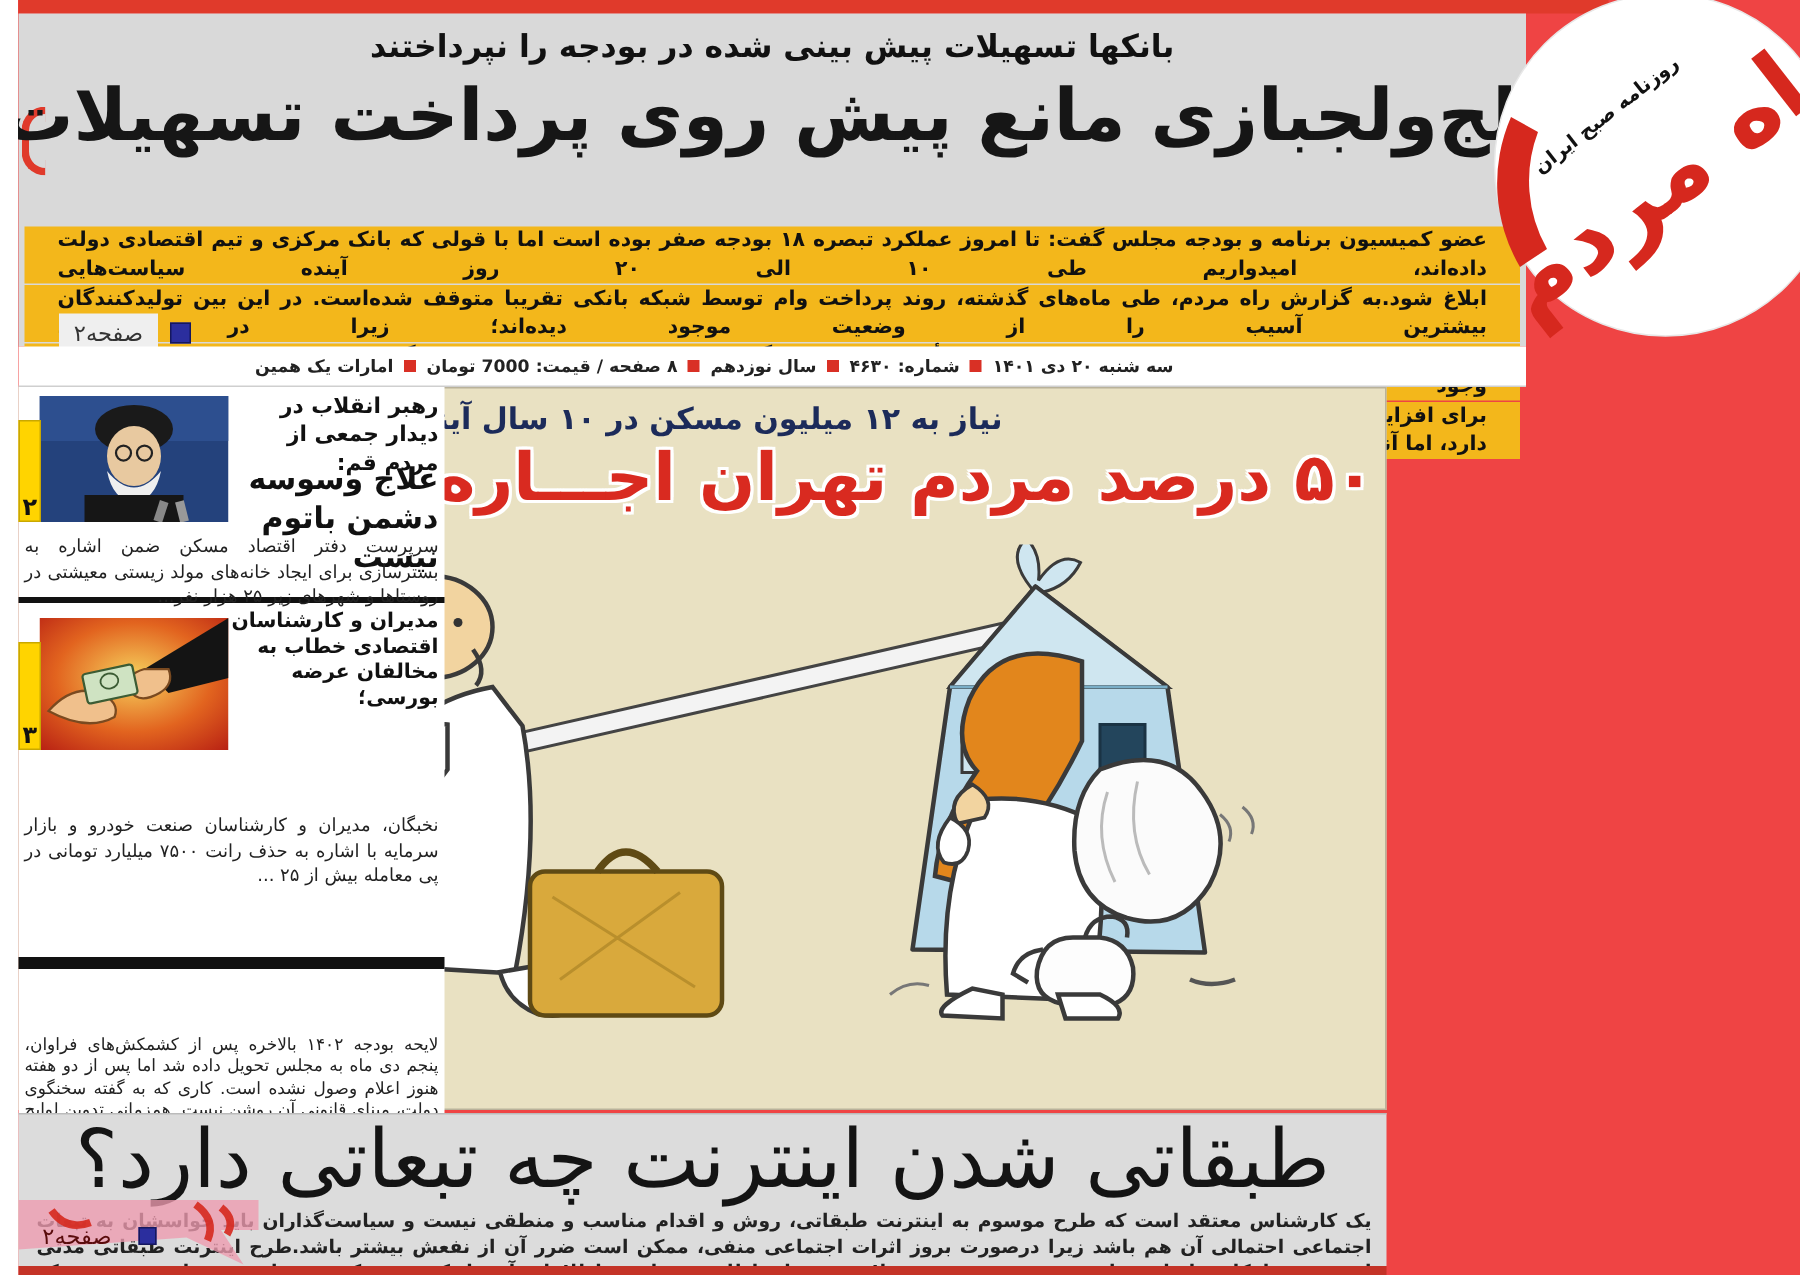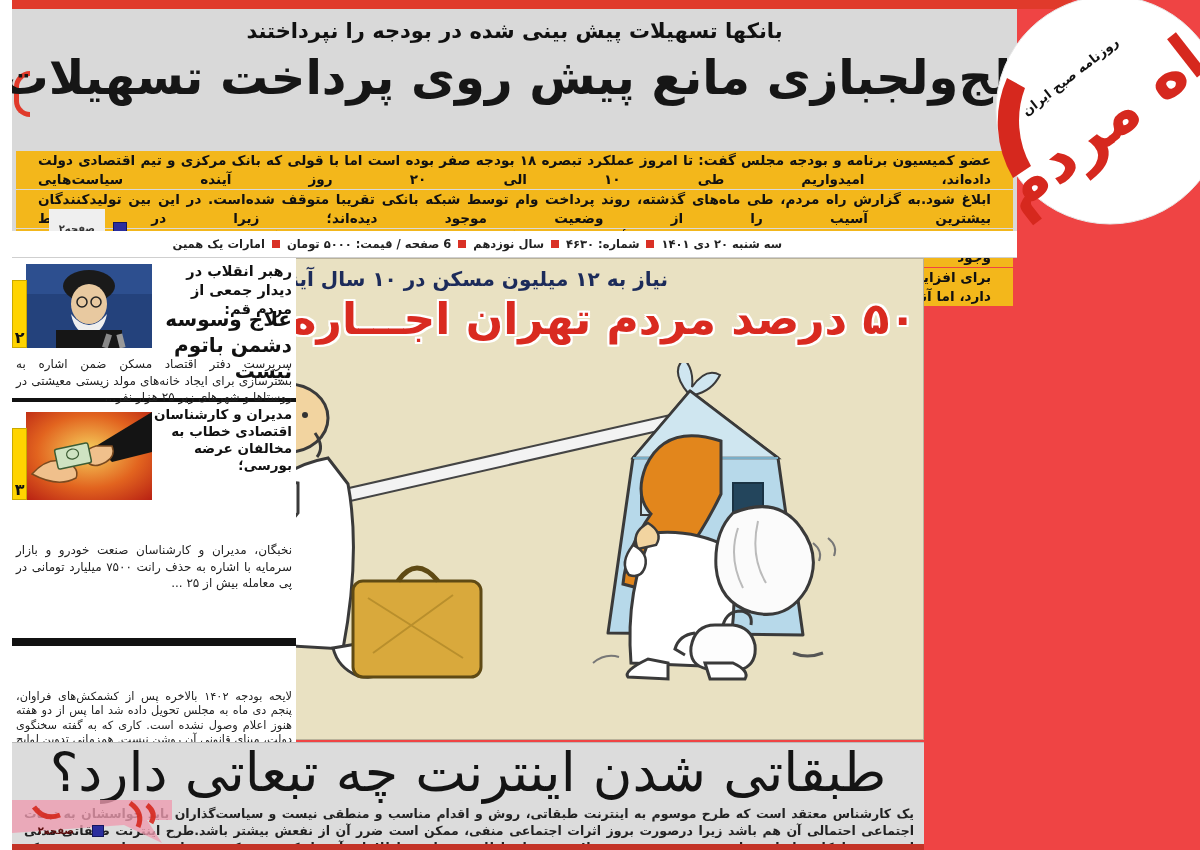--- a/index.html
+++ b/index.html
@@ -12,21 +12,21 @@
   
   .masthead{position:absolute;top:9px;right:195px;left:0;height:222px;background:#d9d9d9;}
   .mast-kicker{position:absolute;top:10px;right:0;left:0;text-align:center;font-size:21px;font-weight:800;color:#111;}
   .mast-headline{position:absolute;top:40px;right:6px;left:6px;text-align:center;font-size:48px;font-weight:800;color:#161616;white-space:nowrap;letter-spacing:-1px;}
   .red-ornament{position:absolute;top:62px;left:2px;width:16px;height:46px;border:5px solid #e03a2b;border-right:none;border-radius:20px 0 0 20px;background:transparent;}
   .mast-body{position:absolute;top:142px;right:4px;left:4px;font-size:13.6px;font-weight:700;line-height:19px;color:#111;}
   .mast-line{display:block;background:#f3b71b;padding:0 22px;margin-bottom:1px;text-align:justify;text-align-last:justify;}
   .mast-line.last{display:inline-block;text-align:right;text-align-last:right;max-width:72%;}
 
   .page-label{position:absolute;display:flex;align-items:center;gap:8px;direction:rtl;}
-  .page-label .txt{font-size:10px;font-weight:700;color:#333;background:#efefef;padding:14px 10px;}
+  .page-label .txt{font-size:15px;font-weight:400;color:#333;background:#efefef;padding:4px 10px;}
   .blue-sq{width:14px;height:14px;background:#2b2e9e;border:1px solid #15175e;display:inline-block;}
 
   
   .dateline{position:absolute;top:231px;right:195px;left:0;height:27px;background:#fff;border-bottom:1px solid #cfcfcf;display:flex;align-items:center;}
   .dateline .genres{position:absolute;left:10px;font-size:11.5px;font-weight:700;color:#222;direction:rtl;}
   .dateline .issue{position:absolute;right:235px;display:flex;align-items:center;gap:7px;font-size:11.5px;font-weight:700;color:#222;direction:rtl;}
   .red-sq{width:8px;height:8px;background:#d93025;display:inline-block;}
 
   
   .logo-wrap{position:absolute;top:-12px;left:983px;width:230px;height:248px;}
@@ -81,21 +81,21 @@
   </div>
 
   <div class="dateline">
     <div class="issue">
       <span>سه شنبه ۲۰ دی ۱۴۰۱</span>
       <span class="red-sq"></span>
       <span>شماره: ۴۶۳۰</span>
       <span class="red-sq"></span>
       <span>سال نوزدهم</span>
       <span class="red-sq"></span>
-      <span>6 صفحه / قیمت: ۵۰۰۰ تومان</span>
+      <span>۸ صفحه / قیمت: 7000 تومان</span>
       <span class="red-sq"></span>
       <span>امارات یک همین</span>
     </div>
   </div>
 
   <div class="logo-wrap">
     <svg width="230" height="248" viewBox="0 0 230 248">
       <circle cx="115" cy="122" r="114" fill="#ffffff" stroke="#e8e8e8" stroke-width="1"></circle>
       <path d="M 18 190 A 110 110 0 0 1 12 90 L 30 100 A 92 92 0 0 0 36 178 Z" fill="#d6281e"></path>
       <text x="118" y="150" font-size="64" font-weight="bold" fill="#d6281e" text-anchor="middle" transform="rotate(-38 115 122)" style="font-family:'DejaVu Sans',sans-serif;">راه مردم</text>

